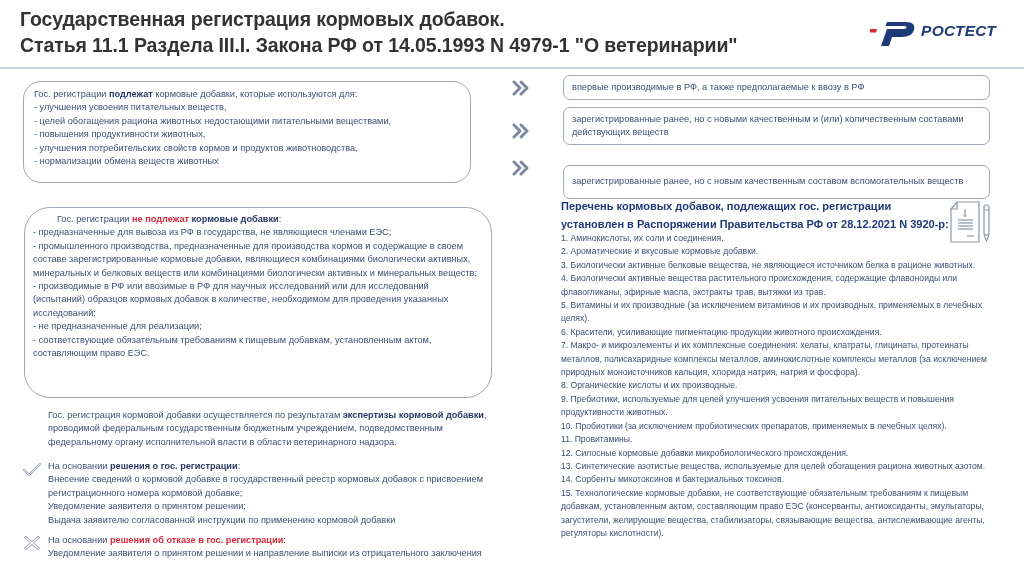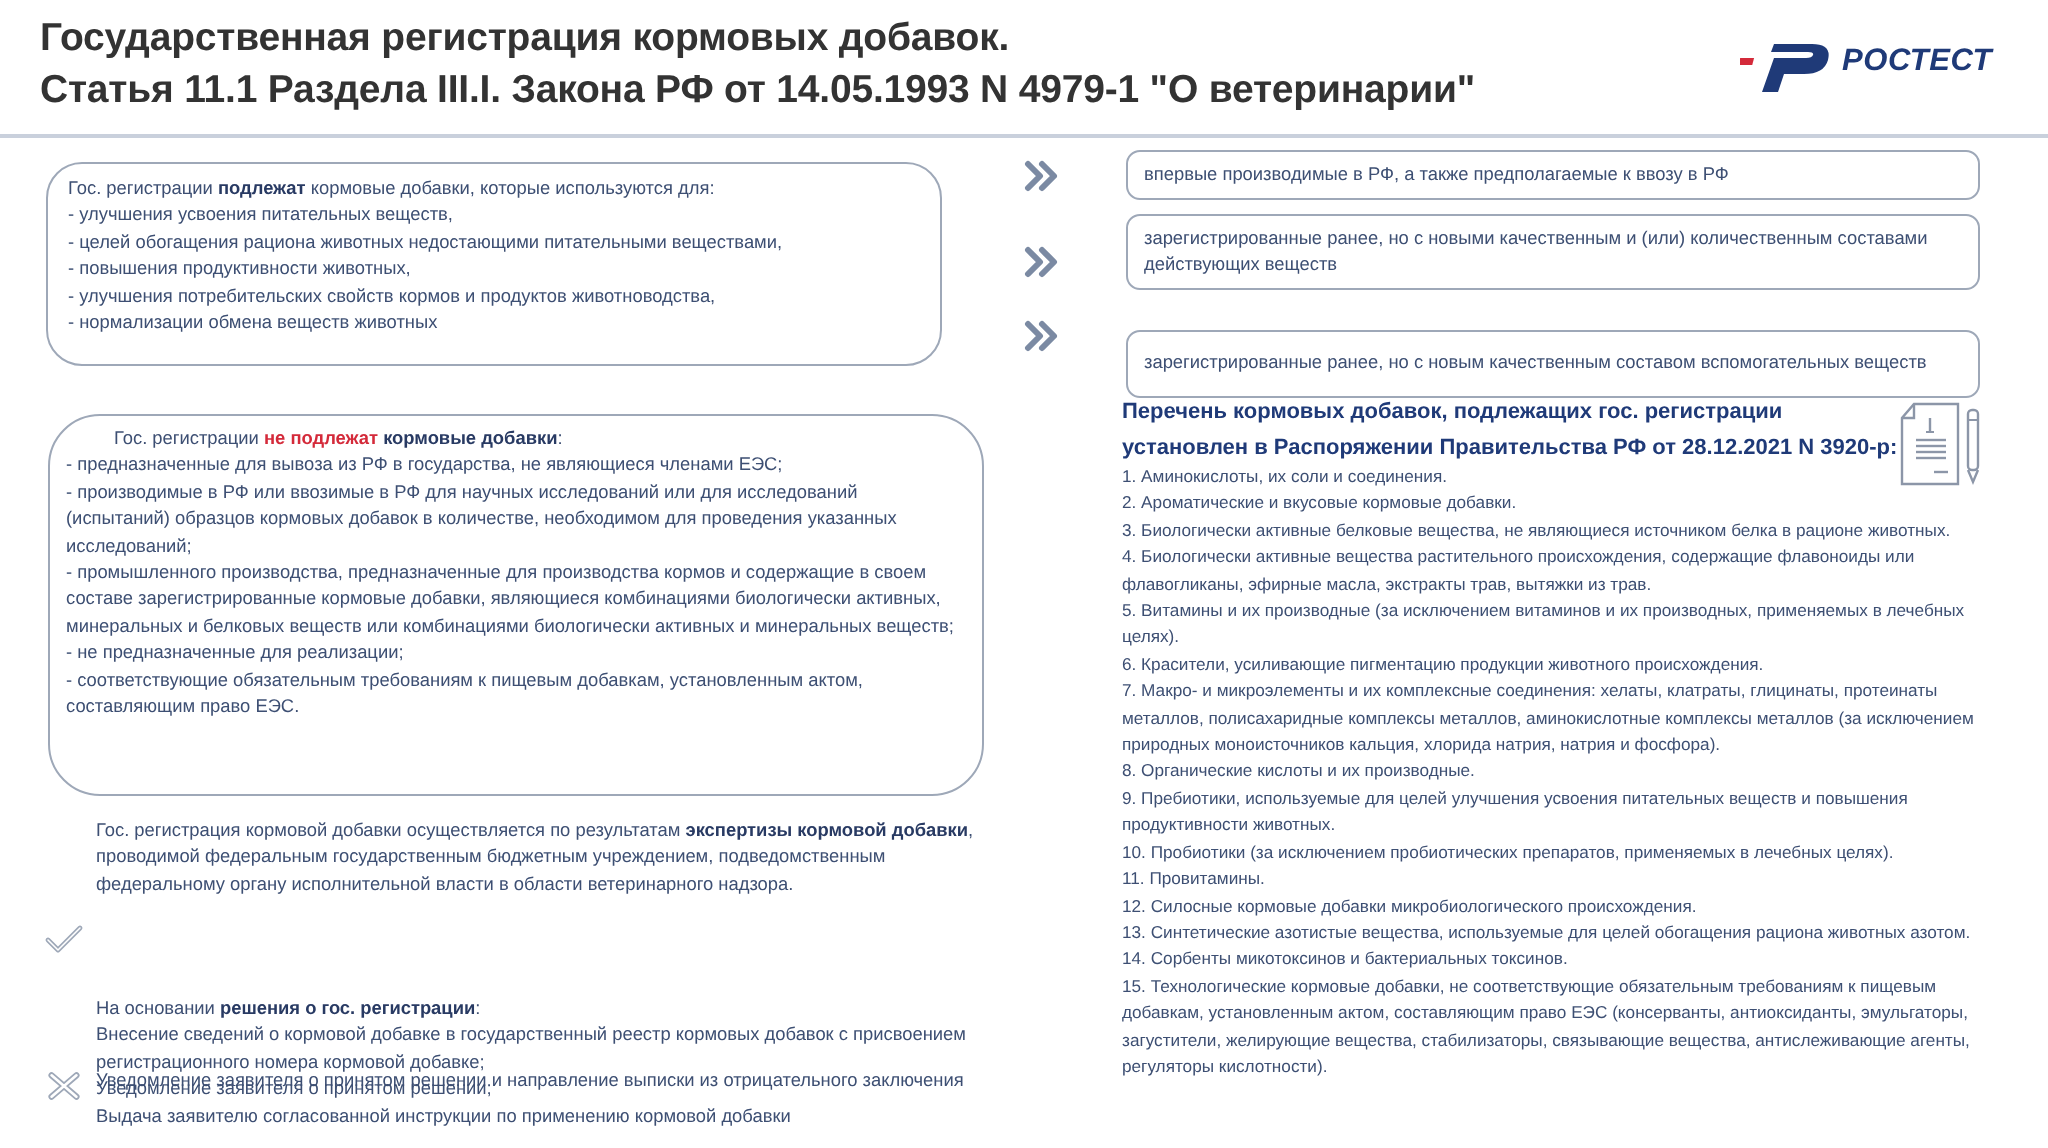--- a/index.html
+++ b/index.html
@@ -23,21 +23,21 @@
     .red { color: #d42a3a; font-weight: bold; }
 
     .arrow { position: absolute; left: 512px; width: 20px; height: 18px; }
     .cbox { position: absolute; left: 563px; width: 427px; border: 1.5px solid #9ea8b8; border-radius: 7px; font-size: 9.2px; line-height: 13.4px; color: #3d4f73; padding: 0 8px; display: flex; align-items: center; }
     .cbox1 { top: 75px; height: 25px; }
     .cbox2 { top: 107px; height: 38px; }
     .cbox3 { top: 133px; height: 34px; margin-top: 32px; }
 
     .expert { position: absolute; left: 48px; top: 409px; width: 460px; }
     .decision { position: absolute; left: 48px; width: 470px; }
-    .dec1 { top: 460px; margin-top: 38px; }
+    .dec1 { top: 460px; }
     .dec2 { top: 534px; }
     .dec-icon { position: absolute; left: 22px; width: 20px; height: 16px; }
 
     .list-title { position: absolute; left: 561px; top: 197px; font-weight: bold; color: #1f3a78; font-size: 11px; line-height: 18px; }
     .list-title div { white-space: nowrap; }
     .list-icon { position: absolute; left: 948px; top: 201px; width: 48px; height: 42px; }
     .list { position: absolute; left: 561px; top: 232px; width: 440px; list-style: none; }
     .list li { font-size: 8.6px; line-height: 13.4px; color: #3d4f73; }
   </style>
 </head>
@@ -90,22 +90,22 @@
 </div>
 <div class="cbox cbox3">
   <span>зарегистрированные ранее, но с новым качественным составом вспомогательных веществ</span>
 </div>
 
 <div class="box box-bottom">
   <div class="txt" style="padding-left:4px;margin-left:20px;">
     <span>Гос. регистрации </span><span class="red">не подлежат</span><b> кормовые добавки</b><span>:</span>
   </div>
   <div class="txt">- предназначенные для вывоза из РФ в государства, не являющиеся членами ЕЭС;</div>
+  <div class="txt">- промышленного производства, предназначенные для производства кормов и содержащие в своем составе зарегистрированные кормовые добавки, являющиеся комбинациями биологически активных, минеральных и белковых веществ или комбинациями биологически активных и минеральных веществ;</div>
   <div class="txt">- производимые в РФ или ввозимые в РФ для научных исследований или для исследований (испытаний) образцов кормовых добавок в количестве, необходимом для проведения указанных исследований;</div>
-  <div class="txt">- промышленного производства, предназначенные для производства кормов и содержащие в своем составе зарегистрированные кормовые добавки, являющиеся комбинациями биологически активных, минеральных и белковых веществ или комбинациями биологически активных и минеральных веществ;</div>
   <div class="txt">- не предназначенные для реализации;</div>
   <div class="txt">- соответствующие обязательным требованиям к пищевым добавкам, установленным актом, составляющим право ЕЭС.</div>
 </div>
 
 <div class="expert txt">
   <span>Гос. регистрация кормовой добавки осуществляется по результатам </span><b>экспертизы кормовой добавки</b><span>, проводимой федеральным государственным бюджетным учреждением, подведомственным федеральному органу исполнительной власти в области ветеринарного надзора.</span>
 </div>
 
 <svg class="dec-icon" style="top:462px;" viewBox="0 0 20 16">
   <path d="M2 8 L7 13 L18 2" stroke="#9ea8b8" stroke-width="2.4" fill="none" stroke-linecap="round" stroke-linejoin="round"></path>
@@ -118,20 +118,23 @@
   <div class="txt">Внесение сведений о кормовой добавке в государственный реестр кормовых добавок с присвоением регистрационного номера кормовой добавке;</div>
   <div class="txt">Уведомление заявителя о принятом решении;</div>
   <div class="txt">Выдача заявителю согласованной инструкции по применению кормовой добавки</div>
 </div>
 
 <svg class="dec-icon" style="top:535px;" viewBox="0 0 20 18">
   <path d="M3 3 L17 15 M17 3 L3 15" stroke="#9ea8b8" stroke-width="3.5" fill="none" stroke-linecap="round"></path>
   <path d="M3 3 L17 15 M17 3 L3 15" stroke="#ffffff" stroke-width="1.5" fill="none" stroke-linecap="round"></path>
 </svg>
 <div class="decision dec2">
+  <div class="txt">
+    <span>На основании </span><span class="red">решения об отказе в гос. регистрации</span><span>:</span>
+  </div>
   <div class="txt">Уведомление заявителя о принятом решении и направление выписки из отрицательного заключения</div>
 </div>
 
 <div class="list-title">
   <div>Перечень кормовых добавок, подлежащих гос. регистрации</div>
   <div>установлен в Распоряжении Правительства РФ от 28.12.2021 N 3920-р:</div>
 </div>
 <svg class="list-icon" viewBox="0 0 48 42">
   <path d="M9 1 L31 1 L31 41 L3 41 L3 8 Z" fill="none" stroke="#8c96a8" stroke-width="1.2"></path>
   <path d="M3 8 L9 8 L9 1" fill="none" stroke="#8c96a8" stroke-width="1.2"></path>

